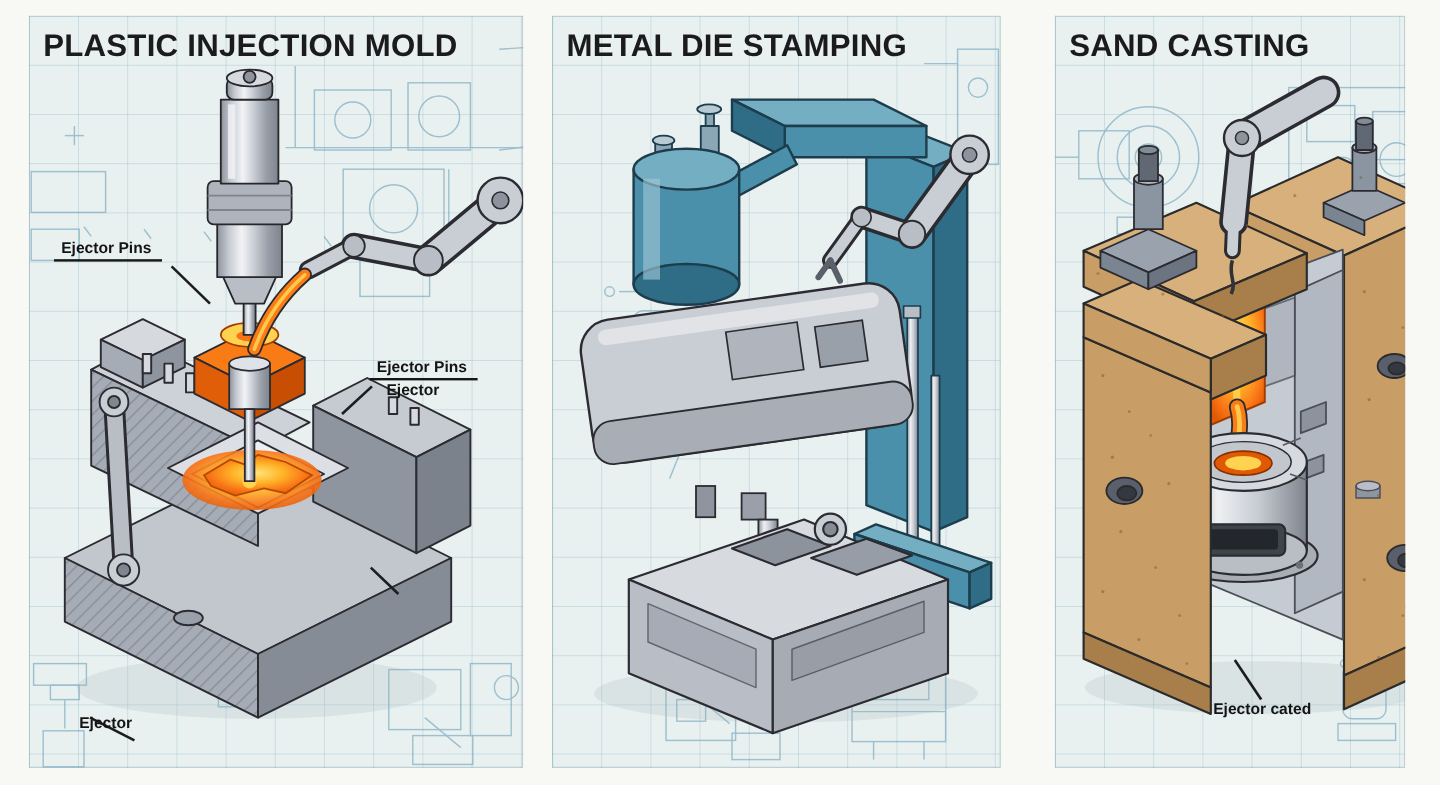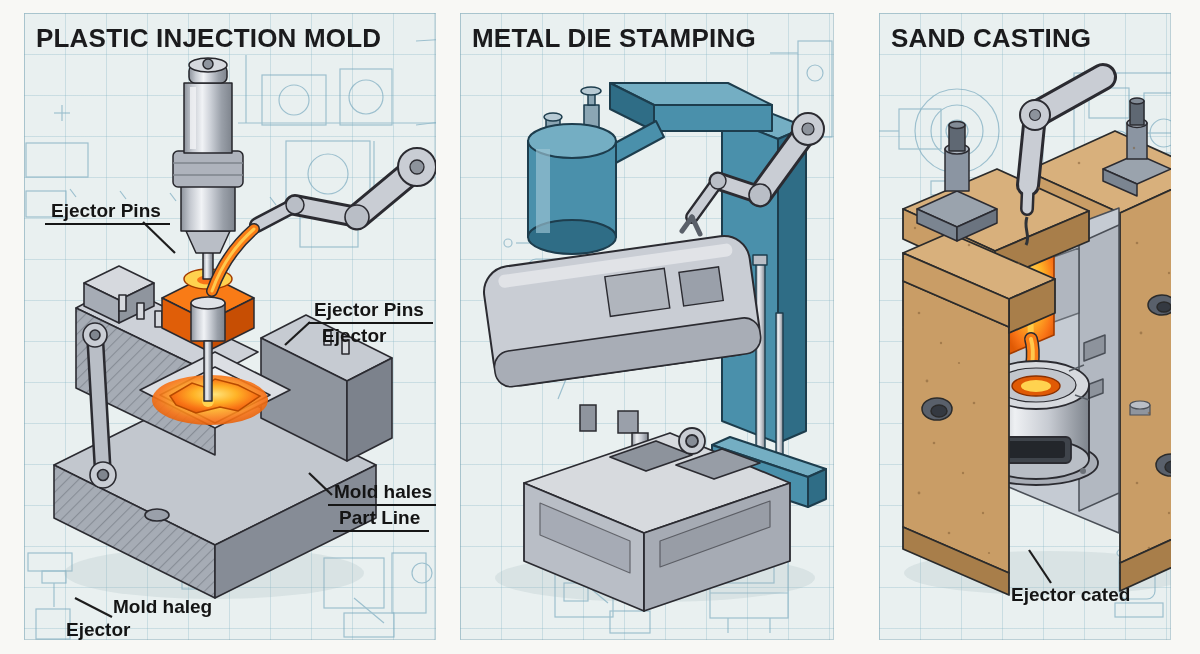--- a/index.html
+++ b/index.html
@@ -21,21 +21,21 @@
   #panel1{left:24px;width:412px;}
   #panel2{left:460px;width:374px;}
   #panel3{left:856px;width:292px;margin-left:23px;}
   .panel svg{position:absolute;left:0;top:0;}
   .title{
     position:absolute;left:12px;top:10px;margin:0;z-index:5;
     font-size:26px;font-weight:700;letter-spacing:.2px;color:#1b1b1d;
   }
   .lab{
     position:absolute;z-index:6;display:flex;flex-direction:column;align-items:flex-start;
-    font-size:19px;font-weight:600;color:#141414;line-height:1.22;white-space:nowrap;
+    font-size:13px;font-weight:600;color:#141414;line-height:1.22;white-space:nowrap;
   }
   .lab .u{border-bottom:2.5px solid #161616;padding:0 9px 1px 6px;}
   .lab .plain{padding:0 2px;}
 </style>
 </head>
 <body>
 
 <section class="panel" id="panel1">
   <h2 class="title">PLASTIC INJECTION MOLD</h2>
 
@@ -191,26 +191,21 @@
     </g>
   </svg>
 
   <div class="lab" style="left:21px;top:186px">
     <div class="u">Ejector Pins</div>
   </div>
   <div class="lab" style="left:284px;top:285px">
     <div class="u">Ejector Pins</div>
     <div class="plain" style="padding-left:14px">Ejector</div>
   </div>
-  <div class="lab" style="left:304px;top:467px">
-    <div class="u">Mold hales</div>
-    <div class="u" style="margin-left:5px">Part Line</div>
-  </div>
   <div class="lab" style="left:40px;top:582px">
-    <div class="plain" style="padding-left:49px">Mold haleg</div>
     <div class="plain">Ejector</div>
   </div>
 </section>
 
 <section class="panel" id="panel2">
   <h2 class="title">METAL DIE STAMPING</h2>
 
   <svg width="374" height="627" viewBox="0 0 374 627">
     <defs>
       <linearGradient id="p2c" x1="0" y1="0" x2="1" y2="0">

